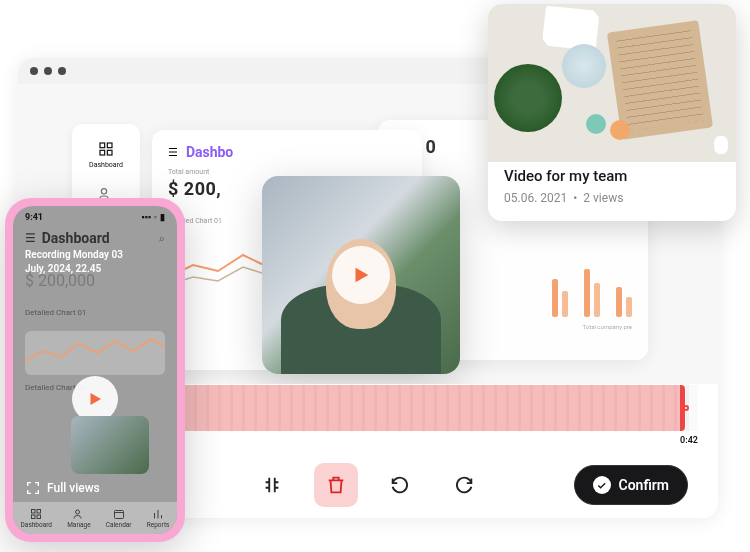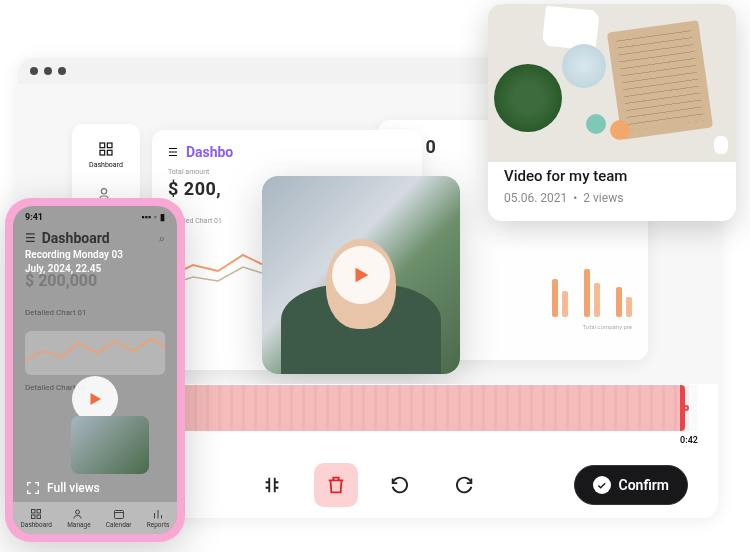--- a/index.html
+++ b/index.html
@@ -57,21 +57,21 @@
 .phone-screen { width:100%; height:100%; background:#9e9e9e; border-radius:20px; position:relative; overflow:hidden; }
 .phone-status { position:absolute; top:6px; left:0; right:0; padding:0 12px; display:flex; justify-content:space-between; font-size:9px; font-weight:700; color:#111; }
 .status-icons { display:flex; gap:3px; align-items:center; }
 .status-icons span { font-size:9px; }
 .phone-content { padding:24px 12px 0; color:#333; }
 .phone-title-row { display:flex; align-items:center; justify-content:space-between; }
 .phone-title { font-weight:700; font-size:14px; color:#333; }
 .brand-frame { margin:2px 12px 0; border:2px solid #f26a3d; position:relative; }
 .brand-text { color:#f26a3d; font-weight:700; font-size:12px; text-align:center; padding:1px 0 3px; letter-spacing:0.5px; }
 .rec-text { color:#fff; font-size:10px; font-weight:600; line-height:1.35; padding: 2px 12px 0; }
-.p-amt { font-size:16px; font-weight:700; color:#7b7b7b; padding:0 12px; margin-top:-4px; }
+.p-amt { font-size:16px; font-weight:400; color:#7b7b7b; padding:0 12px; margin-top:-4px; }
 .p-chart { margin:14px 12px 6px; height:44px; position:relative; background:rgba(255,255,255,0.25); border-radius:6px; }
 .p-play { position:absolute; left:50%; top:170px; transform:translateX(-50%); width:46px; height:46px; border-radius:50%; background:rgba(255,255,255,0.9); display:flex; align-items:center; justify-content:center; cursor:pointer; }
 .p-play svg { width:18px; height:18px; fill:#f26a3d; }
 .p-thumb { position:absolute; left:58px; bottom:60px; width:78px; height:58px; border-radius:8px; background:linear-gradient(135deg,#a8b5c0,#4a6b4a); overflow:hidden; }
 .p-chart-label { font-size:8px; color:#555; padding:0 12px; }
 .fullscreen-row { position:absolute; left:12px; bottom:38px; display:flex; align-items:center; gap:6px; color:#fff; font-size:12px; font-weight:500; }
 .fs-icon { width:16px; height:16px; }
 .fs-icon svg { stroke:#fff; fill:none; stroke-width:2; }
 .tabbar { position:absolute; bottom:0; left:0; right:0; height:32px; background:rgba(190,190,190,0.9); display:flex; justify-content:space-around; align-items:center; font-size:6.5px; color:#333; }
 .tab-item { display:flex; flex-direction:column; align-items:center; gap:1px; }

